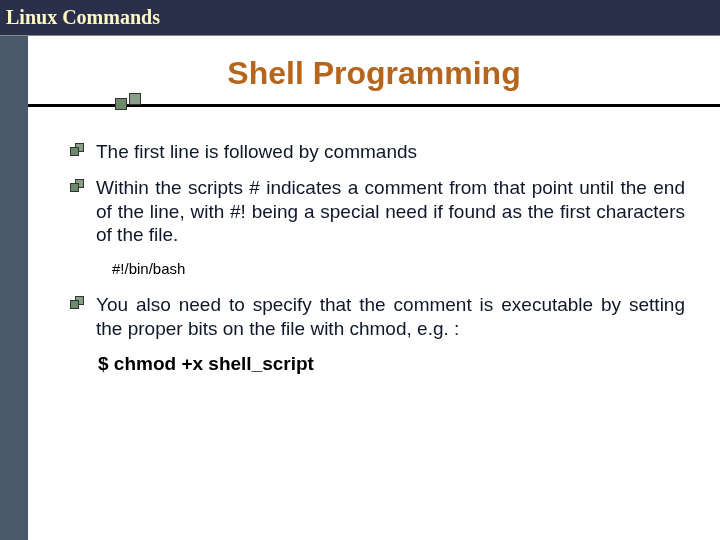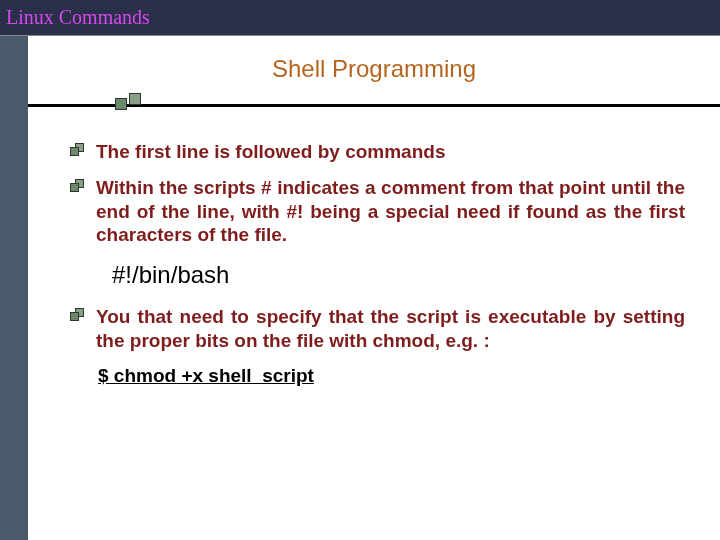--- a/index.html
+++ b/index.html
@@ -25,37 +25,37 @@
     top: 0;
     width: 720px;
     height: 36px;
     background: #2a2f4a;
     border-bottom: 1px solid #888;
     display: flex;
     align-items: center;
     padding-left: 6px;
   }
   .header-text {
-    color: #d946ef;
+    color: #fef9c3;
     font-size: 20px;
-    font-weight: normal;
+    font-weight: bold;
     font-family: "Times New Roman", serif;
   }
   .slide-title-wrap {
     position: absolute;
     left: 28px;
     right: 0;
     top: 55px;
     text-align: center;
   }
   .slide-title {
     display: inline-block;
     color: #b5651d;
-    font-size: 24px;
-    font-weight: normal;
+    font-size: 32px;
+    font-weight: bold;
     font-family: Arial, sans-serif;
   }
   .title-underline {
     position: absolute;
     left: 28px;
     right: 0;
     top: 104px;
     height: 3px;
     background: #000;
   }
@@ -100,43 +100,42 @@
     width: 9px;
     height: 9px;
     background: #6a8a6a;
     border: 1px solid #333;
   }
   .bullet-icon .bsq.b1 { left: 0; top: 2px; }
   .bullet-icon .bsq.b2 { left: 5px; top: -2px; background:#889f88; }
 
   .bullet-text {
     flex: 1;
-    color: #7f1d1d;
+    color: #0f172a;
     font-size: 19px;
-    font-weight: bold;
+    font-weight: normal;
     line-height: 1.25;
   }
   .justify { text-align: justify; }
 
   .code-block {
     margin-left: 42px;
     margin-bottom: 14px;
   }
   .code-line {
-    font-size: 24px;
+    font-size: 15px;
     font-family: Arial, sans-serif;
     color: #000;
     line-height: 1.35;
   }
   .cmd-line {
     margin-left: 28px;
     margin-top: 2px;
     font-size: 19px;
     font-weight: bold;
-    text-decoration: underline;
   }
 </style>
 </head>
 <body>
 
 <div class="left-band"></div>
 
 <div class="header-bar">
   <span class="header-text">Linux Commands</span>
 </div>
@@ -170,18 +169,18 @@
 
   <div class="code-block">
     <div class="code-line">#!/bin/bash</div>
   </div>
 
   <div class="bullet-row">
     <div class="bullet-icon">
       <div class="bsq b2"></div>
         <div class="bsq b1"></div>
     </div>
-    <div class="bullet-text justify">You that need to specify that the script is executable by setting the proper bits on the file with chmod, e.g. :</div>
+    <div class="bullet-text justify">You also need to specify that the comment is executable by setting the proper bits on the file with chmod, e.g. :</div>
   </div>
 
   <div class="cmd-line">$ chmod +x shell_script</div>
 
 </div>
 
 </body></html>

